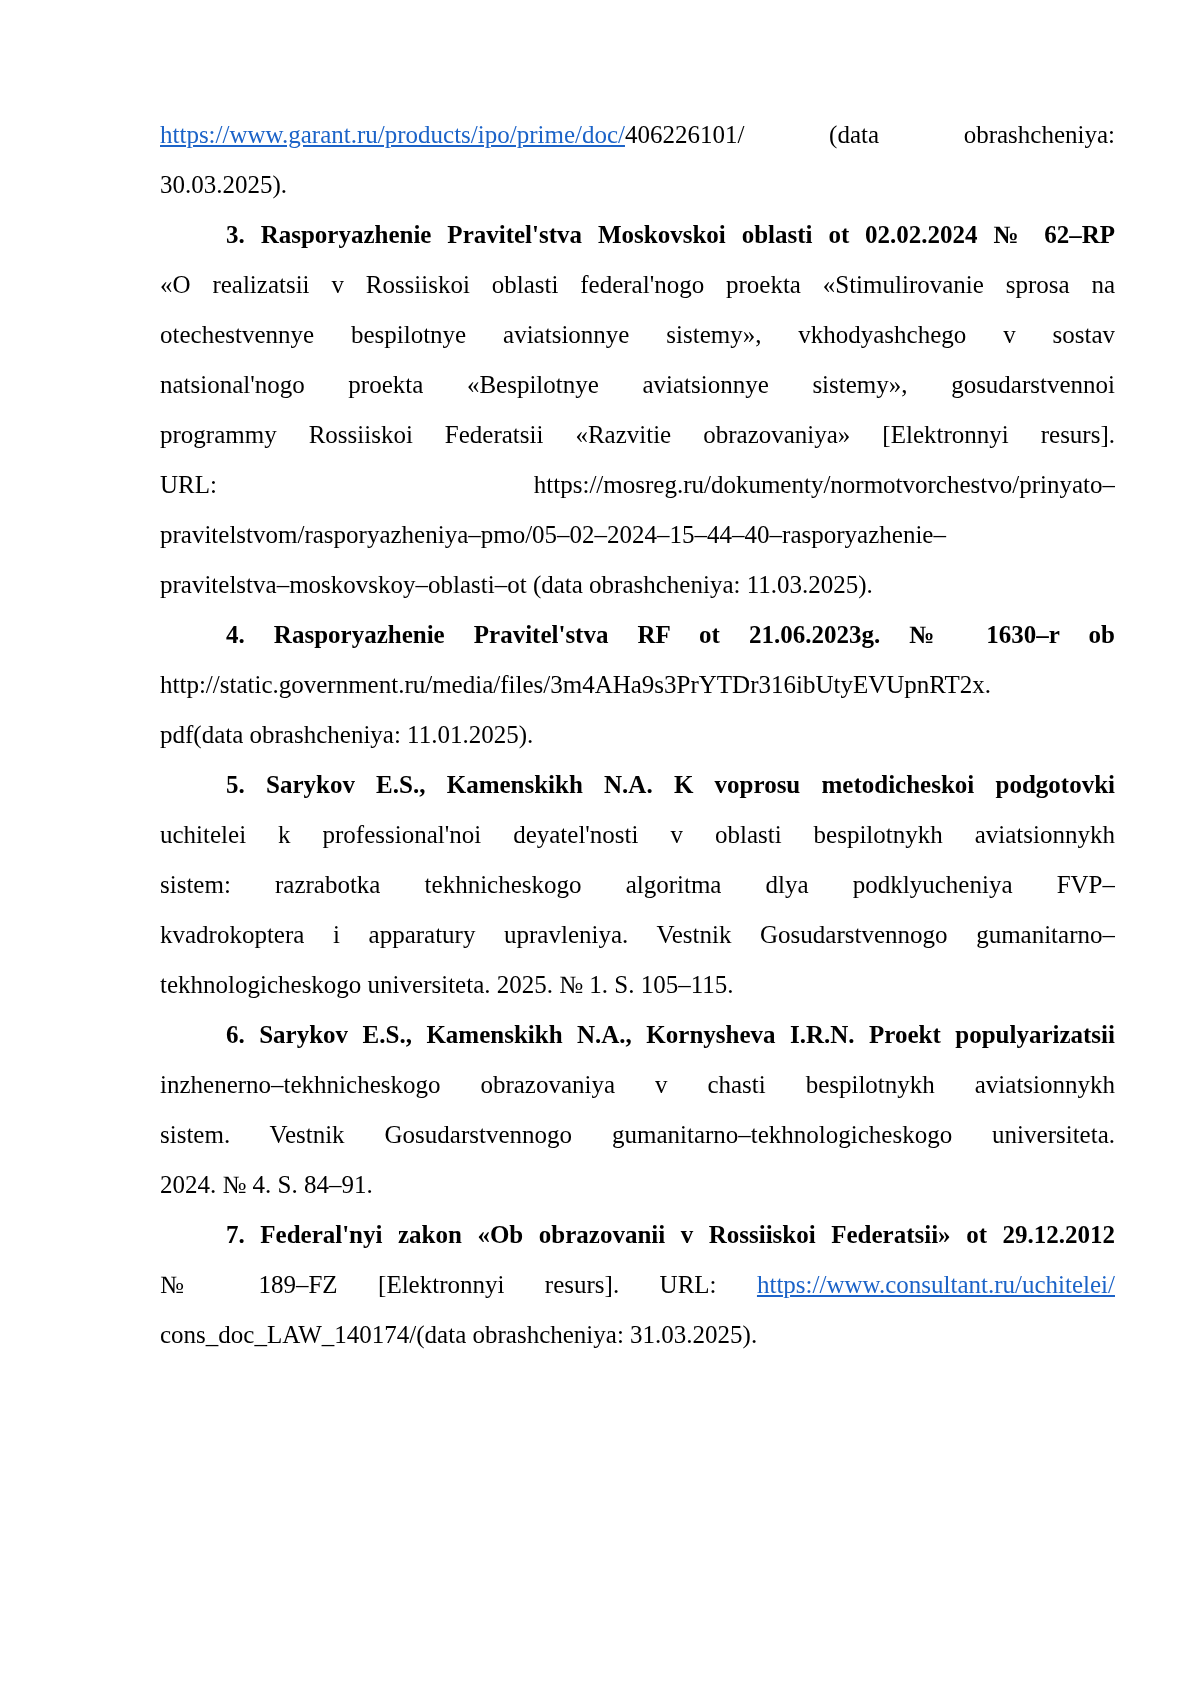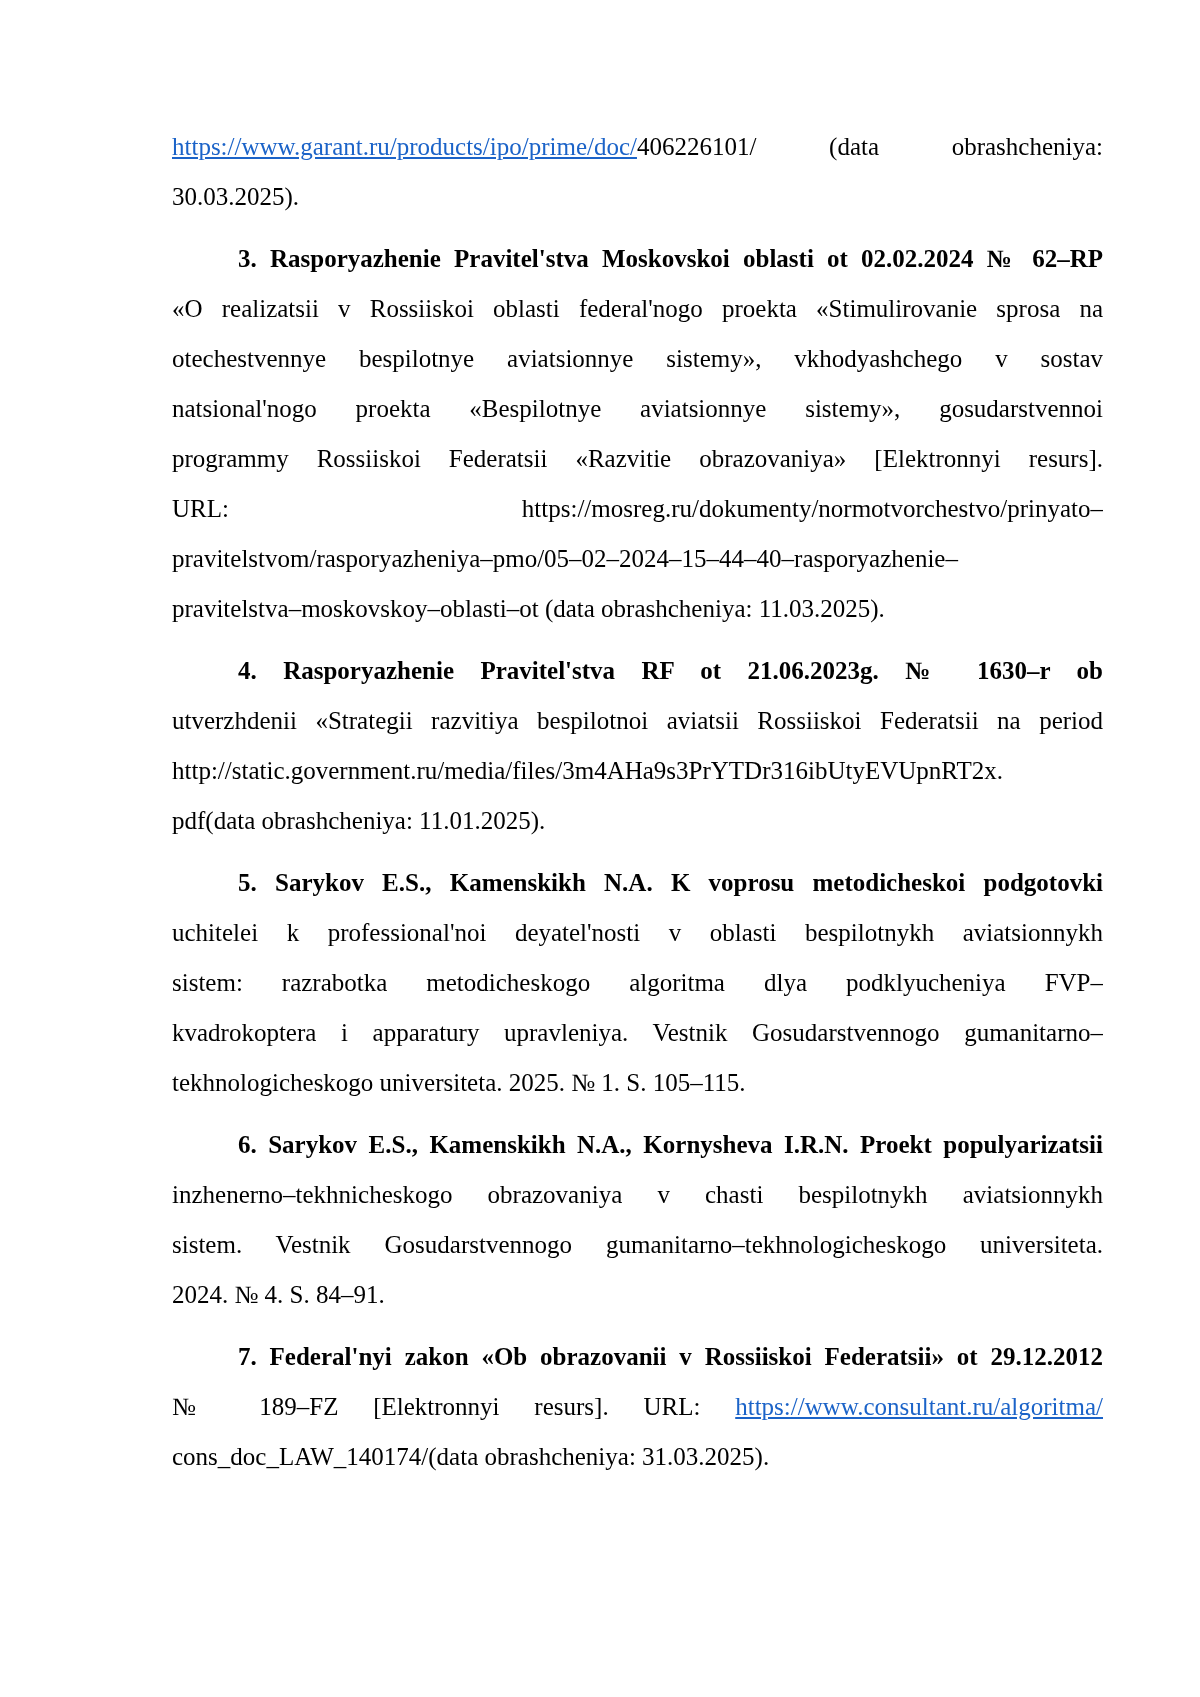--- a/index.html
+++ b/index.html
@@ -15,21 +15,21 @@
     color: #000000;
   }
   .doc {
     position: absolute;
     left: 160px;
     top: 110px;
     width: 955px;
     font-size: 25px;
     line-height: 50px;
   }
-  .para { margin: 12px; }
+  .para { margin: 0; }
   .line {
     height: 50px;
     overflow: hidden;
   }
   .line.j {
     text-align: justify;
     text-align-last: justify;
   }
   .line.l {
     text-align: center;
@@ -56,35 +56,34 @@
       <div class="line j"><span>«O realizatsii v Rossiiskoi oblasti federal'nogo proekta «Stimulirovanie sprosa na</span></div>
       <div class="line j"><span>otechestvennye bespilotnye aviatsionnye sistemy», vkhodyashchego v sostav</span></div>
       <div class="line j"><span>natsional'nogo proekta «Bespilotnye aviatsionnye sistemy», gosudarstvennoi</span></div>
       <div class="line j"><span>programmy Rossiiskoi Federatsii «Razvitie obrazovaniya» [Elektronnyi resurs].</span></div>
       <div class="line j"><span>URL: https://mosreg.ru/dokumenty/normotvorchestvo/prinyato–</span></div>
       <div class="line j"><span>pravitelstvom/rasporyazheniya–pmo/05–02–2024–15–44–40–rasporyazhenie–</span></div>
       <div class="line l"><span>pravitelstva–moskovskoy–oblasti–ot (data obrashcheniya: 11.03.2025).</span></div>
     </div>
     <div class="para">
       <div class="line j indent"><span>4. Rasporyazhenie Pravitel'stva RF ot 21.06.2023g. № 1630–r ob</span></div>
-      <div class="line j"><span>utverzhdenii «Strategii razvitiya bespilotnoi aviatsii Rossiiskoi Federatsii na period</span></div>
       <div class="line j"><span>http://static.government.ru/media/files/3m4AHa9s3PrYTDr316ibUtyEVUpnRT2x.</span></div>
       <div class="line l"><span>pdf(data obrashcheniya: 11.01.2025).</span></div>
     </div>
     <div class="para">
       <div class="line j indent"><span>5. Sarykov E.S., Kamenskikh N.A. K voprosu metodicheskoi podgotovki</span></div>
       <div class="line j"><span>uchitelei k professional'noi deyatel'nosti v oblasti bespilotnykh aviatsionnykh</span></div>
-      <div class="line j"><span>sistem: razrabotka metodicheskogo algoritma dlya podklyucheniya FVP–</span></div>
+      <div class="line j"><span>sistem: razrabotka tekhnicheskogo algoritma dlya podklyucheniya FVP–</span></div>
       <div class="line j"><span>kvadrokoptera i apparatury upravleniya. Vestnik Gosudarstvennogo gumanitarno–</span></div>
       <div class="line l"><span>tekhnologicheskogo universiteta. 2025. № 1. S. 105–115.</span></div>
     </div>
     <div class="para">
       <div class="line j indent"><span>6. Sarykov E.S., Kamenskikh N.A., Kornysheva I.R.N. Proekt populyarizatsii</span></div>
       <div class="line j"><span>inzhenerno–tekhnicheskogo obrazovaniya v chasti bespilotnykh aviatsionnykh</span></div>
       <div class="line j"><span>sistem. Vestnik Gosudarstvennogo gumanitarno–tekhnologicheskogo universiteta.</span></div>
       <div class="line l"><span>2024. № 4. S. 84–91.</span></div>
     </div>
     <div class="para">
       <div class="line j indent"><span>7. Federal'nyi zakon «Ob obrazovanii v Rossiiskoi Federatsii» ot 29.12.2012</span></div>
-      <div class="line j"><span>№ 189–FZ [Elektronnyi resurs]. URL: </span><span class="link">https://www.consultant.ru/algoritma/</span></div>
+      <div class="line j"><span>№ 189–FZ [Elektronnyi resurs]. URL: </span><span class="link">https://www.consultant.ru/uchitelei/</span></div>
       <div class="line l"><span>cons_doc_LAW_140174/(data obrashcheniya: 31.03.2025).</span></div>
     </div>
   </div>
 
 </body></html>

